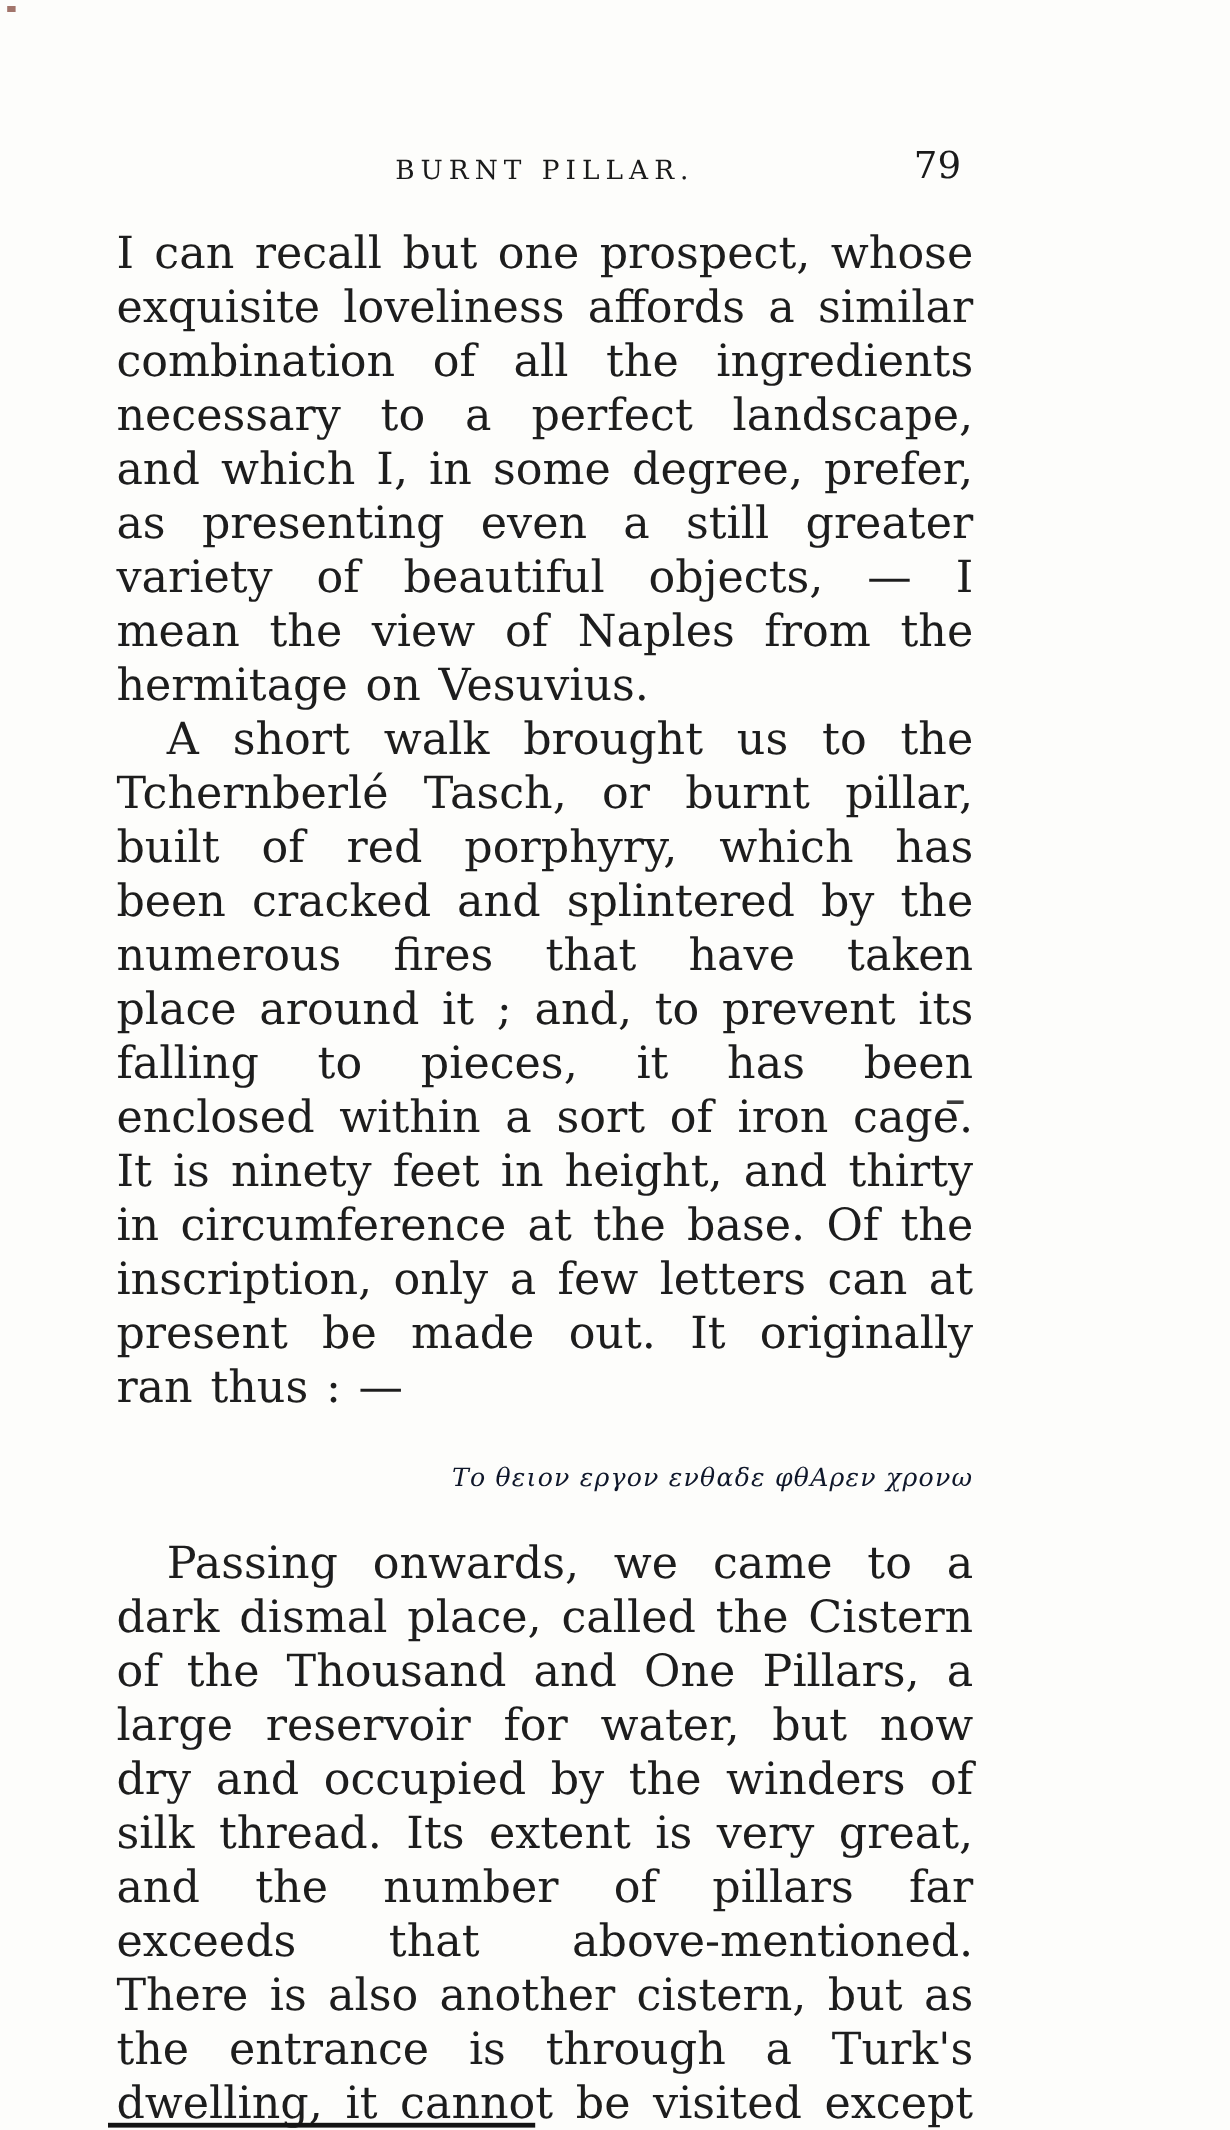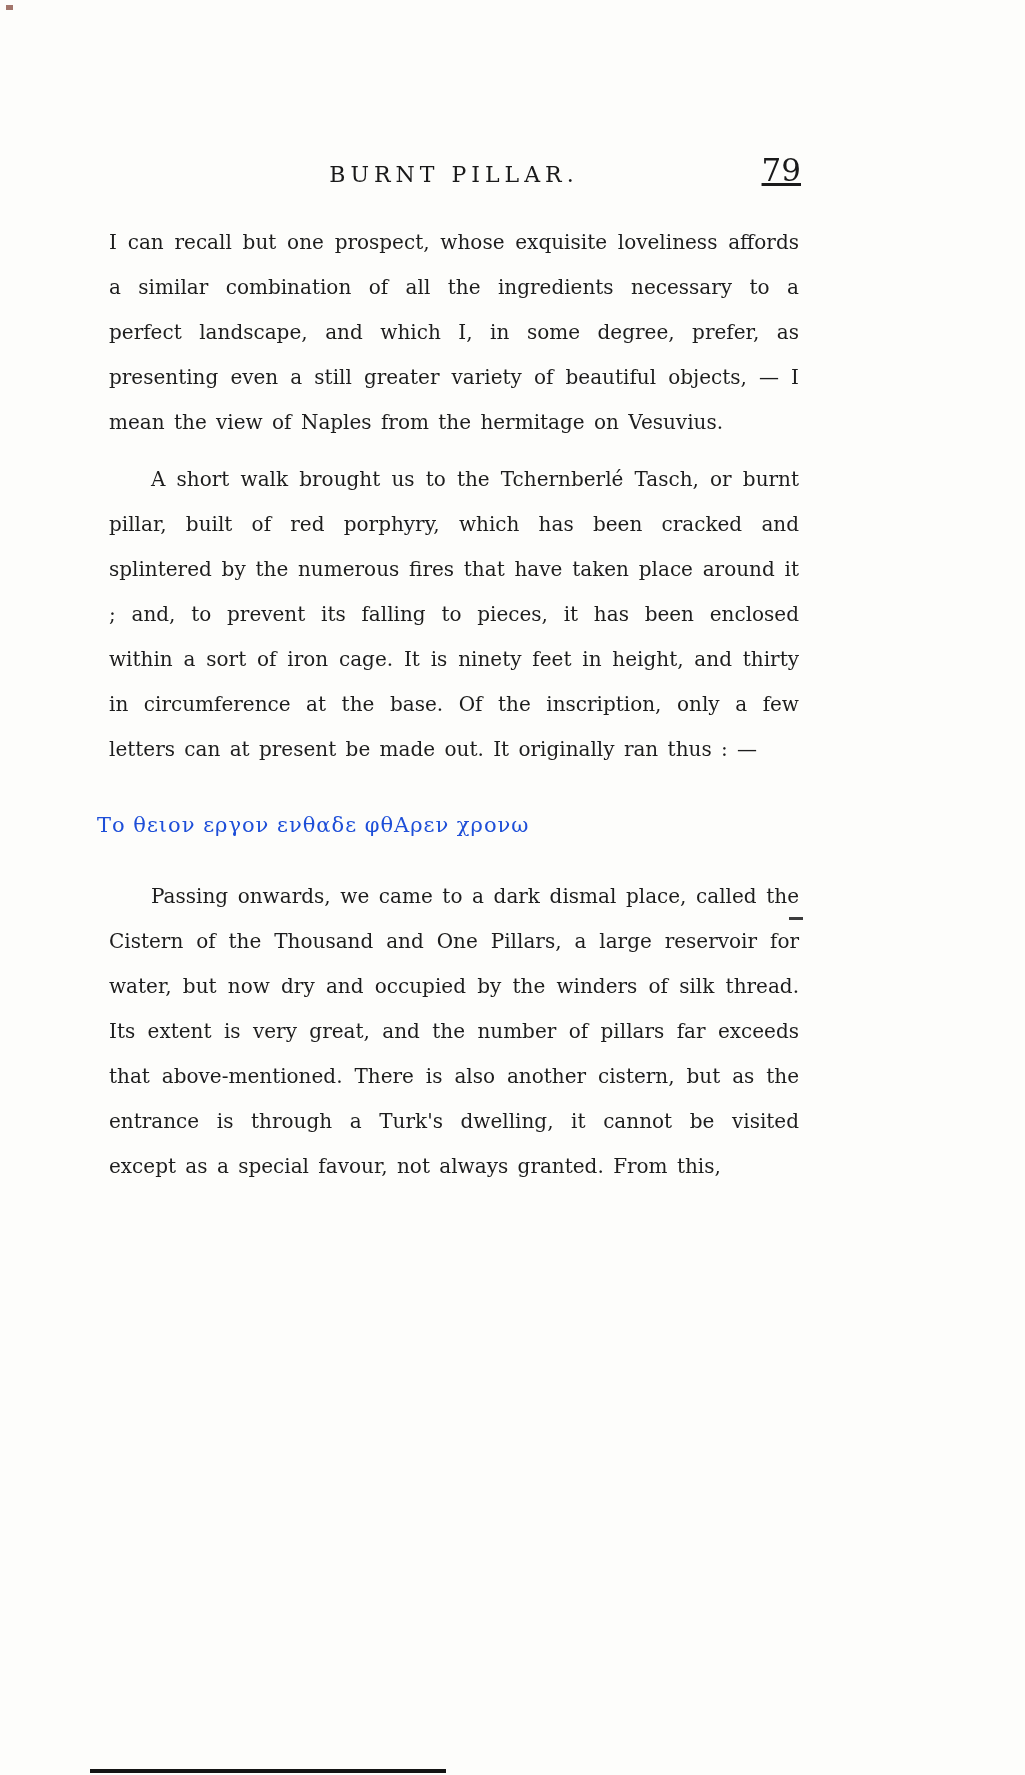--- a/index.html
+++ b/index.html
@@ -22,58 +22,57 @@
   .text-block {
     position: absolute;
     left: 97px;
     top: 126px;
     width: 714px;
   }
   .header {
     position: relative;
     height: 36px;
     margin-bottom: 26px;
-    margin-top: 32px;
   }
   .running-title {
     position: absolute;
     left: 50%;
     transform: translateX(-50%);
     top: 4px;
     font-size: 22px;
     letter-spacing: 5px;
     color: #1a1a1a;
     white-space: nowrap;
   }
   .page-number {
     position: absolute;
     right: 10px;
     top: -6px;
     font-size: 31px;
     color: #1a1a1a;
-    text-decoration: underline;
   }
   p.body {
-    margin: 12px;
-    font-size: 20px;
+    margin: 0;
+    font-size: 37px;
     line-height: 45px;
     text-align: justify;
     color: #1d1d1d;
     word-spacing: 3px;
   }
   p.indent {
     text-indent: 42px;
   }
   .greek-block {
     margin: 32px 0 28px;
-    text-align: left;
+    text-align: right;
+    font-style: italic;
     font-size: 21px;
     line-height: 42px;
     letter-spacing: 1px;
-    color: #1d4ed8;
+    color: #0f172a;
   }
   .dash-artifact {
     position: absolute;
     left: 789px;
     top: 917px;
     width: 14px;
     height: 3px;
     background: #3c3c3c;
   }
   .bottom-line-artifact {

